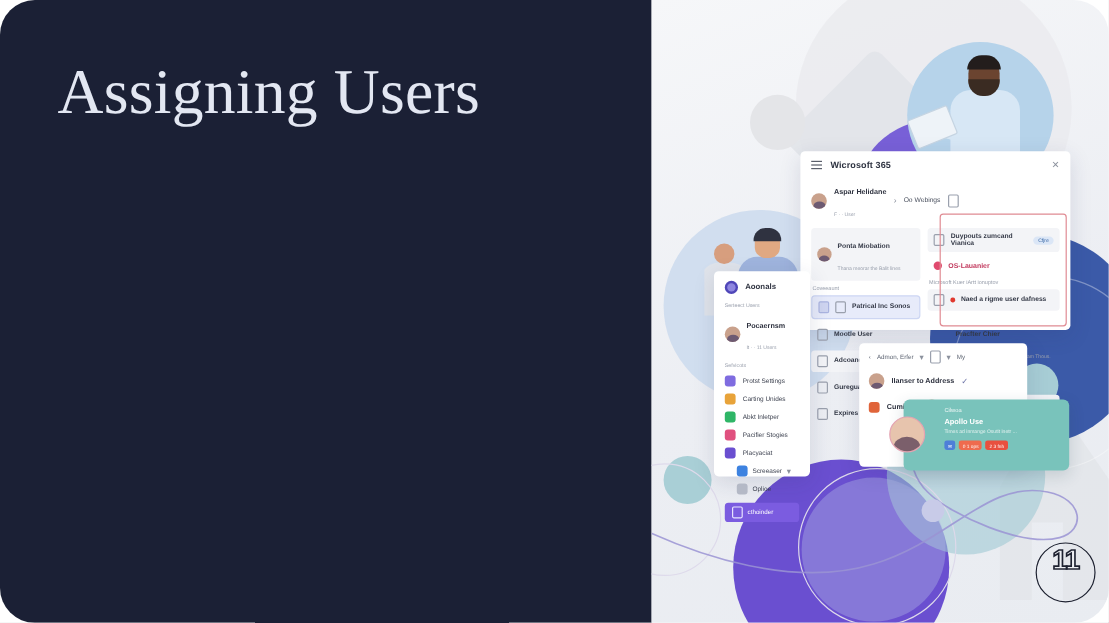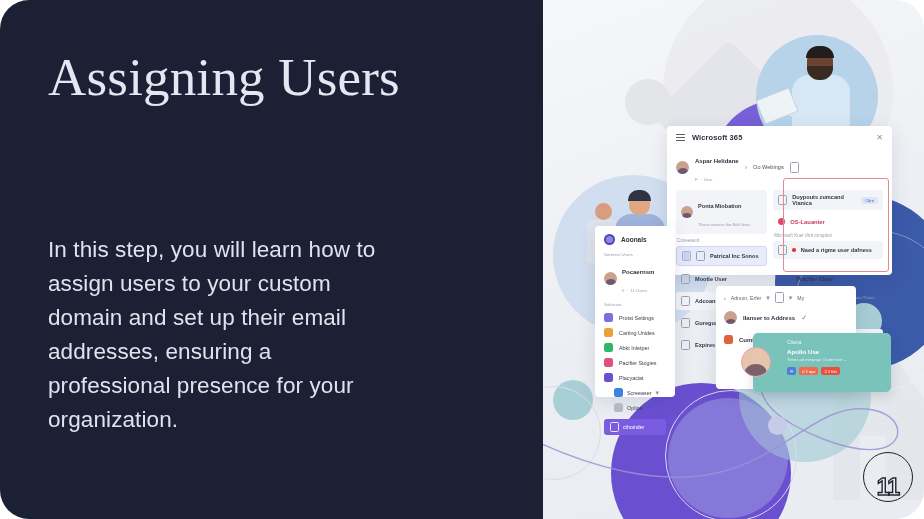--- a/index.html
+++ b/index.html
@@ -255,38 +255,37 @@
     position: absolute; left: -12px; top: 14px; width: 28px; height: 28px;
     border-radius: 50%; background: #e7c4ad; border: 1.5px solid #e4a3b2; overflow: hidden;
   }
   .toast-avatar::after { content: ""; position: absolute; left: 50%; top: 56%; transform: translateX(-50%); width: 80%; height: 60%; border-radius: 50% 50% 0 0; background: #7b5f6b; }
 
   
   .page-badge {
     position: absolute; left: 320px; top: 452px;
     width: 48px; height: 48px; border-radius: 50%;
     border: 1.8px solid #1d2130;
-    display: flex; align-items: flex-end; justify-content: center;
+    display: flex; align-items: flex-start; justify-content: center;
   }
   .page-num {
     font-family: "Liberation Sans", sans-serif;
     font-size: 23px; font-weight: bold;
     color: #eef0f4;
     -webkit-text-stroke: 1.4px #1d2130;
     letter-spacing: -1px;
   }
 </style>
 </head>
 <body>
 
 <div id="slide">
 
   <div class="left-panel">
     <div class="slide-title">Assigning Users</div>
-    <div class="slide-body">In this step, you will learn how to assign users to your custom domain and set up their email addresses, ensuring a professional presence for your organization.</div>
   </div>
 
   <div class="right-panel">
 
     <div class="shape blob-gray-lg"></div>
     <div class="shape house"></div>
     <div class="shape blob-gray-sm"></div>
     <div class="shape circle-lightblue-big"></div>
     <div class="shape circle-purple-top"></div>
     <div class="shape circle-person-blue"></div>

